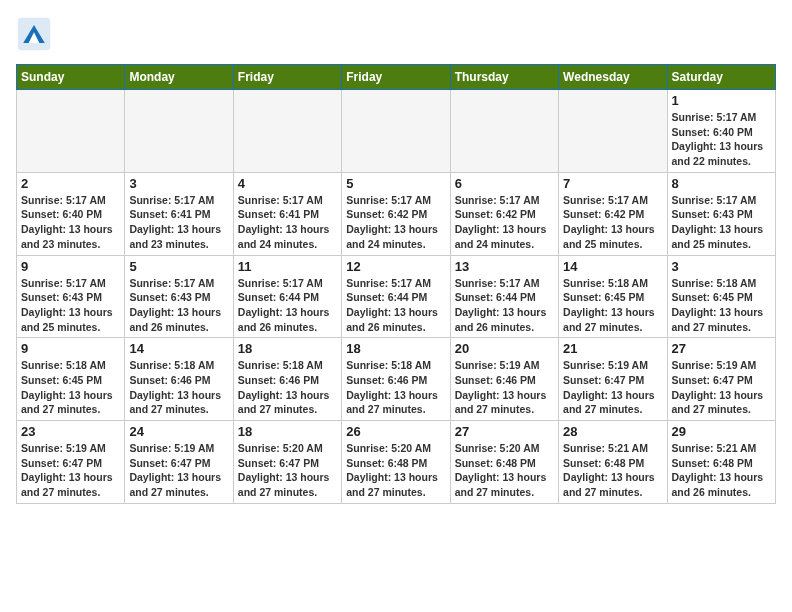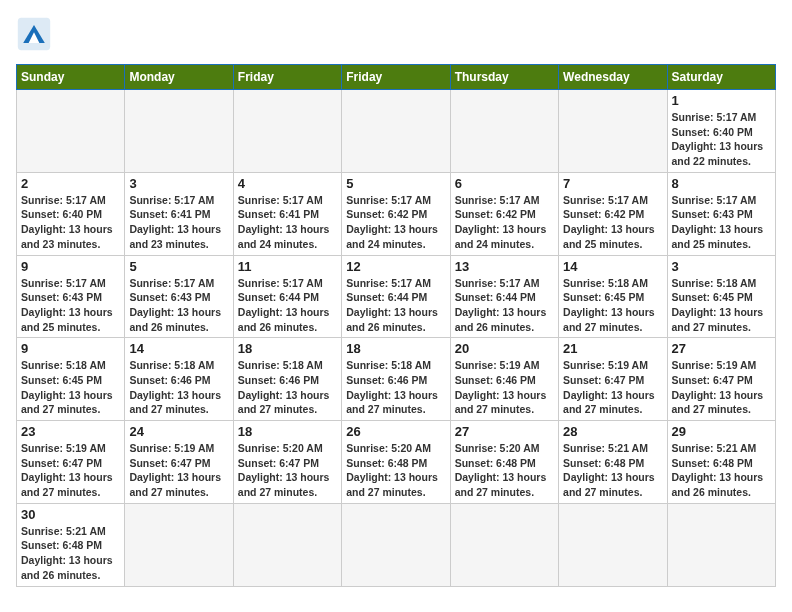--- a/index.html
+++ b/index.html
@@ -244,26 +244,14 @@
         </td>
         <td>
           <span class="day-num">28</span>
           <div class="day-detail">Sunrise: 5:21 AM<br>Sunset: 6:48 PM<br>Daylight: 13 hours and 27 minutes.</div>
         </td>
         <td>
           <span class="day-num">29</span>
           <div class="day-detail">Sunrise: 5:21 AM<br>Sunset: 6:48 PM<br>Daylight: 13 hours and 26 minutes.</div>
         </td>
       </tr>
-      <tr>
-        <td>
-          <span class="day-num">30</span>
-          <div class="day-detail">Sunrise: 5:21 AM<br>Sunset: 6:48 PM<br>Daylight: 13 hours and 26 minutes.</div>
-        </td>
-        <td class="empty"></td>
-        <td class="empty"></td>
-        <td class="empty"></td>
-        <td class="empty"></td>
-        <td class="empty"></td>
-        <td class="empty"></td>
-      </tr>
     </tbody>
 </table>
 
 </body></html>

